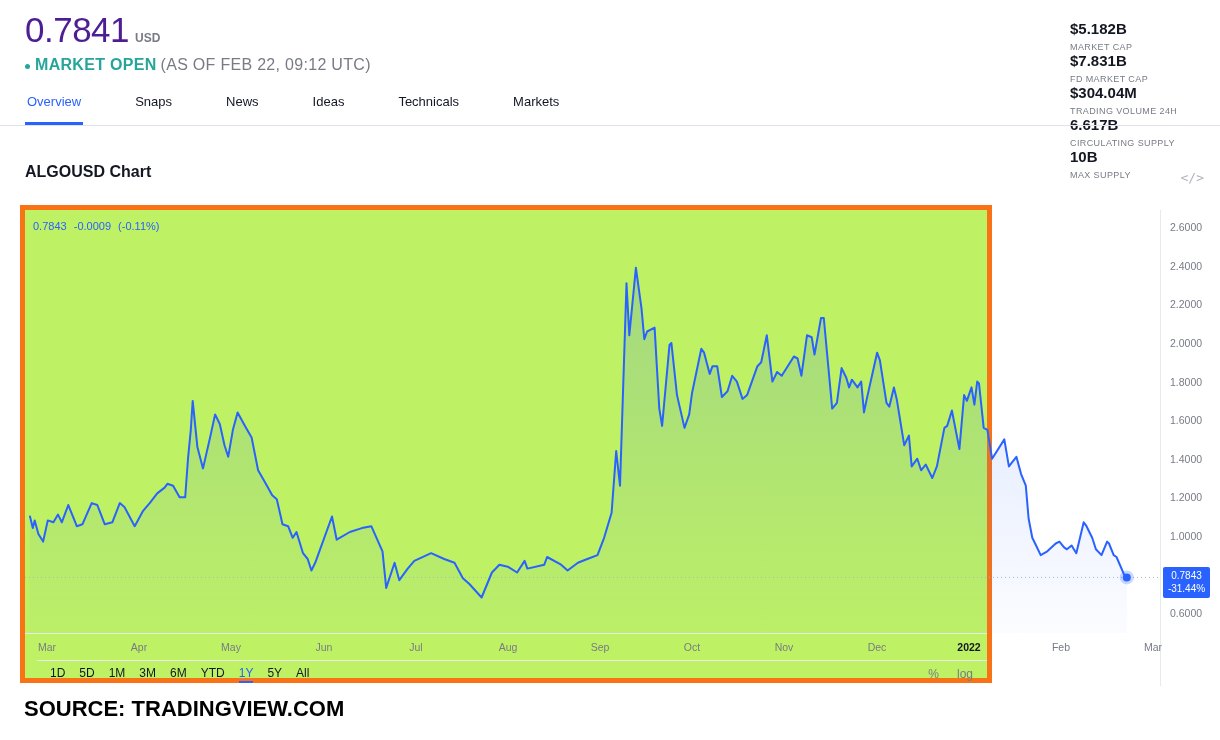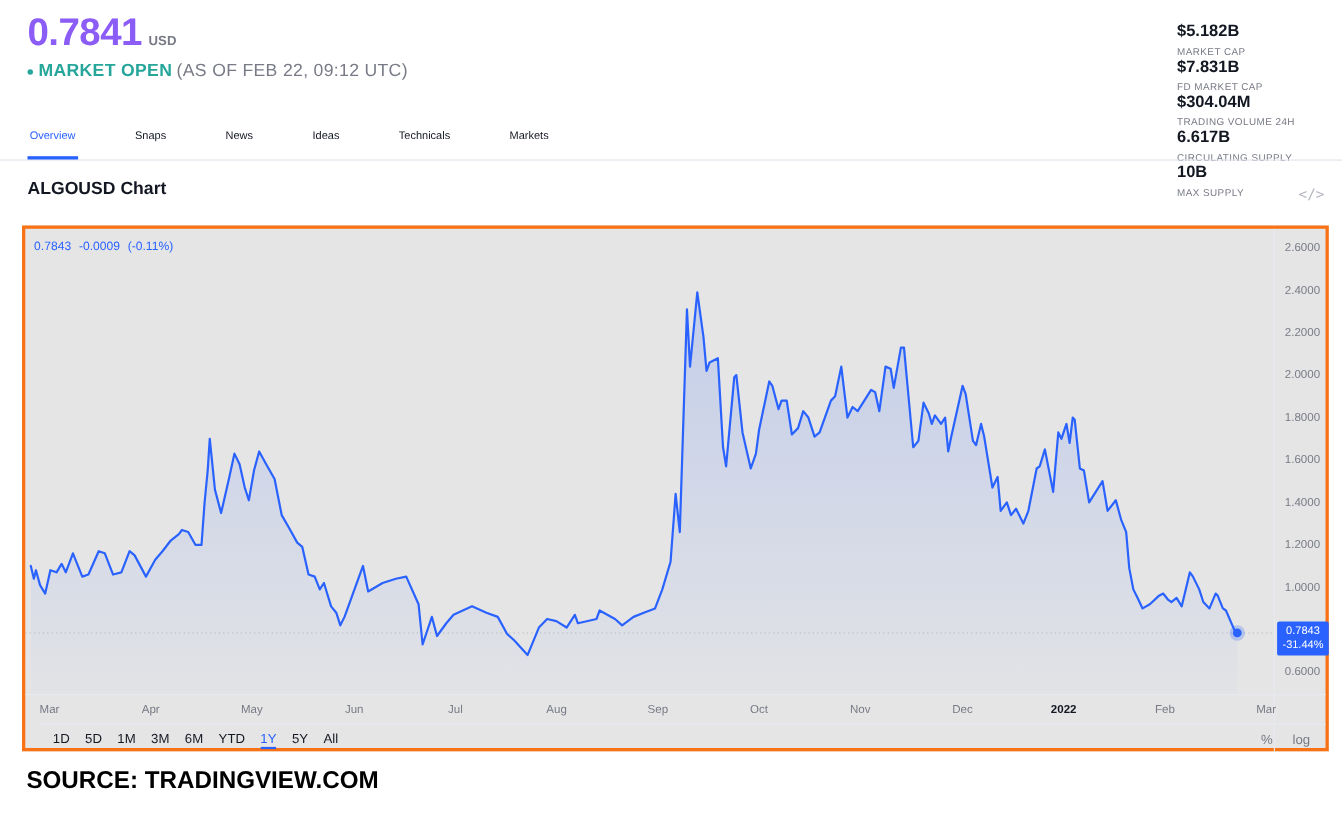--- a/index.html
+++ b/index.html
@@ -3,52 +3,52 @@
 <meta charset="utf-8">
 <style>
   * { box-sizing: border-box; margin: 0; padding: 0; }
   html,body { width:1220px; height:740px; background:#fff; overflow:hidden;
     font-family:"Liberation Sans", sans-serif; color:#131722; }
   .page { position:relative; width:1220px; height:740px; }
 
   
   .price-block { position:absolute; left:25px; top:10px; }
   .price-row { display:flex; align-items:baseline; }
-  .price-value { font-size:35px; font-weight:700; letter-spacing:-0.5px; color:#8b5cf6; }
+  .price-value { font-size:35px; font-weight:400; letter-spacing:-0.5px; color:#4c1d95; }
   .price-currency { font-size:12px; font-weight:700; color:#787b86; margin-left:6px; }
   .status-row { margin-top:6px; font-size:16px; letter-spacing:0.3px; }
   .status-dot { display:inline-block; width:5px; height:5px; border-radius:50%;
     background:#26a69a; margin-right:5px; vertical-align:1px; }
   .status-open { color:#26a69a; font-weight:700; }
   .status-asof { color:#787b86; margin-left:4px; }
 
   .stats { position:absolute; top:20px; right:10px; display:flex;flex-direction:column; }
   .stat { text-align:left; }
   .stat:nth-child(1){width:110px}.stat:nth-child(2){width:115px}
   .stat:nth-child(3){width:140px}.stat:nth-child(4){width:120px}
   .stat:nth-child(5){width:75px}
   .stat-value { font-size:15px; font-weight:600; color:#131722; }
   .stat-label { font-size:9px; color:#787b86; letter-spacing:0.4px; margin-top:5px; }
 
   
   .tabs { position:absolute; top:86px; left:0; right:0; padding-left:25px;
     display:flex; gap:50px; border-bottom:1px solid #e0e3eb; }
-  .tab { font-size:10px; color:#131722; padding:8px 2px 13px 2px; cursor:pointer;
-    border-bottom:3px solid transparent;margin-top:24px; }
+  .tab { font-size:13px; color:#131722; padding:8px 2px 13px 2px; cursor:pointer;
+    border-bottom:3px solid transparent; }
   .tab.active { color:#2962ff; border-bottom-color:#2962ff; }
 
   
   .section-title { position:absolute; left:25px; top:163px; font-size:16px;
     font-weight:600; color:#131722; }
   .embed-icon { position:absolute; right:16px; top:170px; font-size:13px;
     color:#b2b5be; font-family:"DejaVu Sans Mono", monospace; cursor:pointer; }
 
   
-  .widget { position:absolute; left:20px; top:205px; width:1188px; height:478px;
-    border:3px solid #f97316; background:#e5e5e5; }
+  .widget { position:absolute; left:20px; top:205px; width:972px; height:478px;
+    border:5px solid #f97316; background:#bef264; }
   .plot { position:absolute; left:0; top:0; width:1135px; height:423px; }
   .legend { position:absolute; left:8px; top:10px; font-size:11px; color:#2962ff; }
   .legend span { margin-right:4px; }
   .vline { position:absolute; left:1135px; top:0; width:1px; height:476px; background:#e7e9ef; }
   .y-axis { position:absolute; left:1136px; top:0; width:51px; height:423px; }
   .ytick { position:absolute; left:9px; font-size:10.5px; color:#787b86; }
   .price-badge { position:absolute; left:2px; width:47px; background:#2962ff; color:#fff;
     border-radius:2px; text-align:center; font-size:10px; line-height:1.25; padding:3px 0; }
   .xrow { position:absolute; top:423px; left:0; right:0; height:27px;
     border-top:1px solid #e7e9ef; }

